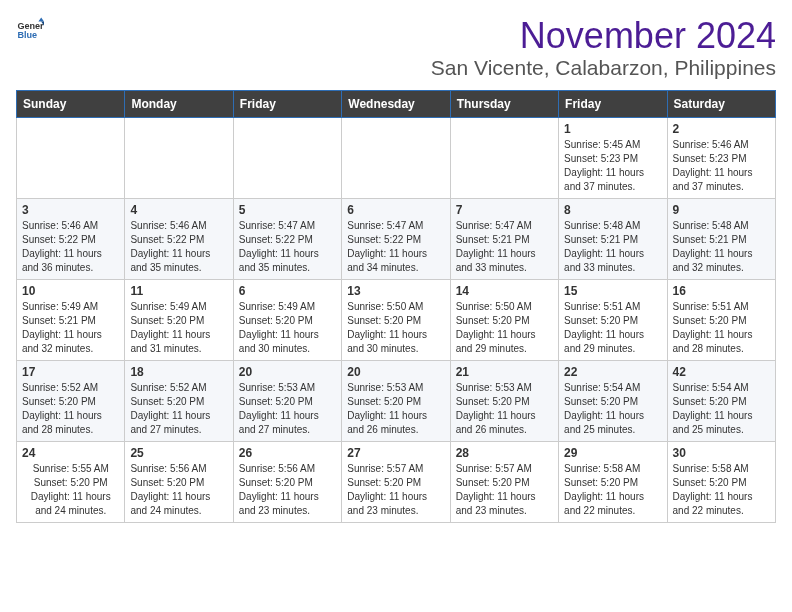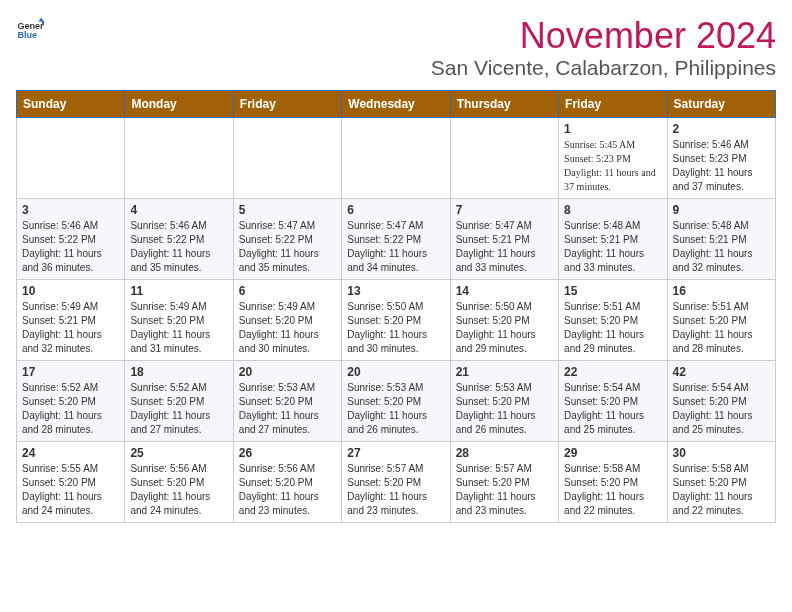--- a/index.html
+++ b/index.html
@@ -24,34 +24,34 @@
     .logo-icon {
       width: 28px;
       height: 28px;
     }
     .title-block {
       text-align: right;
     }
     .month-title {
       font-size: 36px;
       font-weight: 300;
-      color: #be185d;
+      color: #4c1d95;
       line-height: 1.1;
     }
     .location {
       font-size: 21px;
       color: #555;
     }
     .calendar {
       width: 100%;
       border-collapse: collapse;
       font-size: 11px;
     }
     .calendar thead th {
-      background-color: #a16207;
+      background-color: #404040;
       color: #fff;
       text-align: left;
       padding: 6px 6px;
       font-size: 12px;
       font-weight: 600;
       border: 1px solid #2e6db4;
     }
     .calendar tbody td {
       border: 1px solid #ccc;
       vertical-align: top;
@@ -108,21 +108,21 @@
   </thead>
   <tbody id="calendar-body">
   <tr>
         <td class="empty"></td>
         <td class="empty"></td>
         <td class="empty"></td>
         <td class="empty"></td>
         <td class="empty"></td>
         <td>
           <div class="day-num">1</div>
-          <div class="day-info" style="white-space: pre-line; font-family: Liberation Serif, serif;">Sunrise: 5:45 AM
+          <div class="day-info" style="white-space: pre-line;">Sunrise: 5:45 AM
 Sunset: 5:23 PM
 Daylight: 11 hours and 37 minutes.</div>
         </td>
         <td>
           <div class="day-num">2</div>
           <div class="day-info" style="white-space: pre-line;">Sunrise: 5:46 AM
 Sunset: 5:23 PM
 Daylight: 11 hours and 37 minutes.</div>
         </td>
       </tr>
@@ -254,21 +254,21 @@
         <td>
           <div class="day-num">42</div>
           <div class="day-info" style="white-space: pre-line;">Sunrise: 5:54 AM
 Sunset: 5:20 PM
 Daylight: 11 hours and 25 minutes.</div>
         </td>
       </tr>
       <tr>
         <td>
           <div class="day-num">24</div>
-          <div class="day-info" style="white-space: pre-line;">Sunrise: 5:55 AM
+          <div class="day-info" style="white-space: pre-line; text-align: center;">Sunrise: 5:55 AM
 Sunset: 5:20 PM
 Daylight: 11 hours and 24 minutes.</div>
         </td>
         <td>
           <div class="day-num">25</div>
           <div class="day-info" style="white-space: pre-line;">Sunrise: 5:56 AM
 Sunset: 5:20 PM
 Daylight: 11 hours and 24 minutes.</div>
         </td>
         <td>

